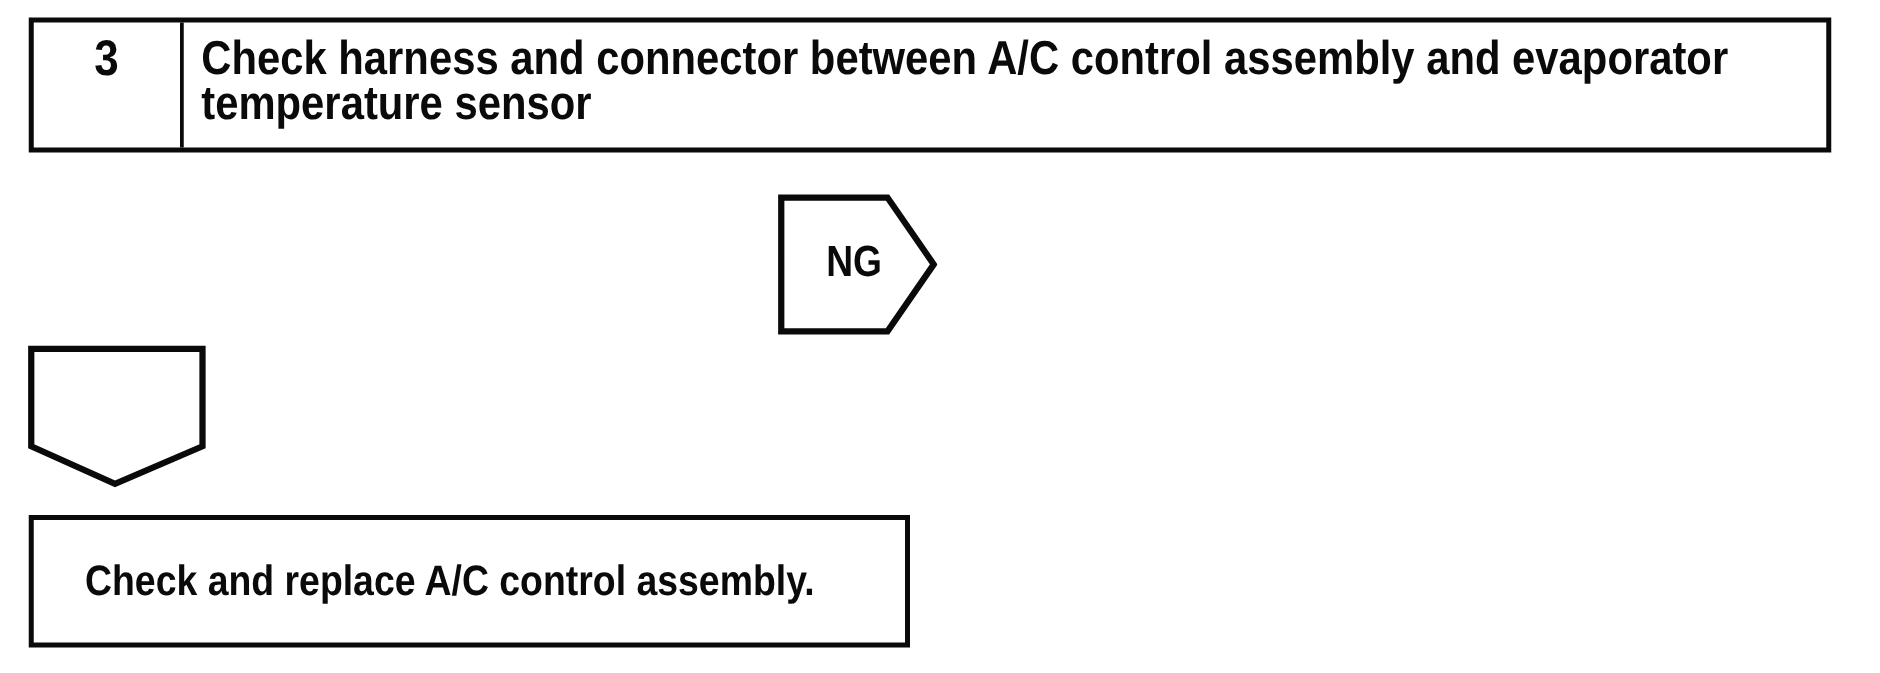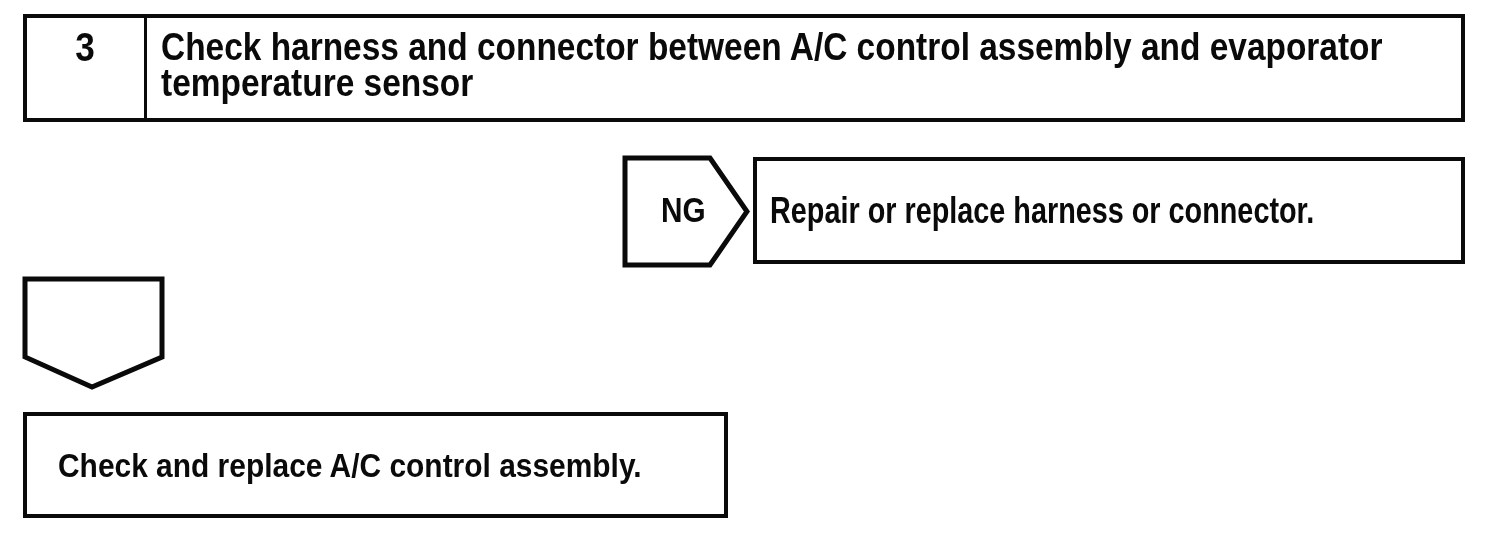--- a/index.html
+++ b/index.html
@@ -86,21 +86,21 @@
     font-size: 36px;
     white-space: nowrap;
     transform: scaleX(0.80);
     transform-origin: left center;
   }
   .ok-action-box {
     left: 23px; top: 412px;
     width: 705px; height: 106px;
     display: flex;
     align-items: center;
-    padding-left: 31px;
+    padding-left: 41px;
   }
   .ok-action-text {
     font-size: 34px;
     white-space: nowrap;
     transform: scaleX(0.88);
     transform-origin: left center;
   }
 </style>
 </head>
 <body>
@@ -116,23 +116,20 @@
     </div>
   </div>
 
   <svg class="connector-svg ng-connector-svg" width="128" height="113" viewBox="0 0 128 113">
     <polygon points="3,3 88,3 125,56.5 88,110 3,110" fill="var(--paper)" stroke="var(--ink)" stroke-width="5" stroke-linejoin="miter"></polygon>
   </svg>
   <div class="connector-label ng-label">
     <span class="stretch">NG</span>
   </div>
 
-  <div class="box ng-action-box">
-    <span class="ng-action-text">Repair or replace harness or connector.</span>
-  </div>
 
   <svg class="connector-svg ok-connector-svg" width="146" height="115" viewBox="0 0 146 115">
     <polygon points="3,3 140,3 140,81 70,111 3,81" fill="var(--paper)" stroke="var(--ink)" stroke-width="5" stroke-linejoin="miter"></polygon>
   </svg>
 
   <div class="box ok-action-box">
     <span class="ok-action-text">Check and replace A/C control assembly.</span>
   </div>
 
 </div>

